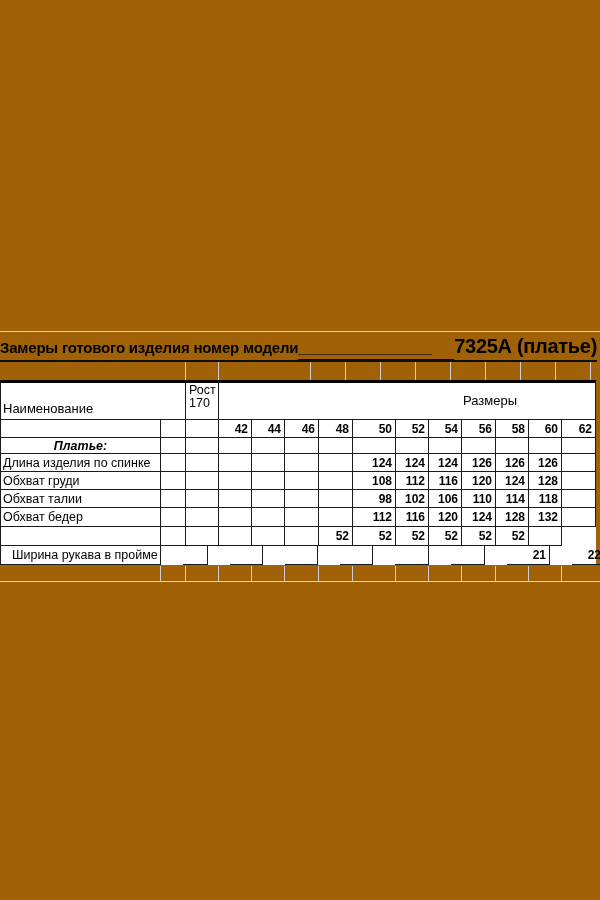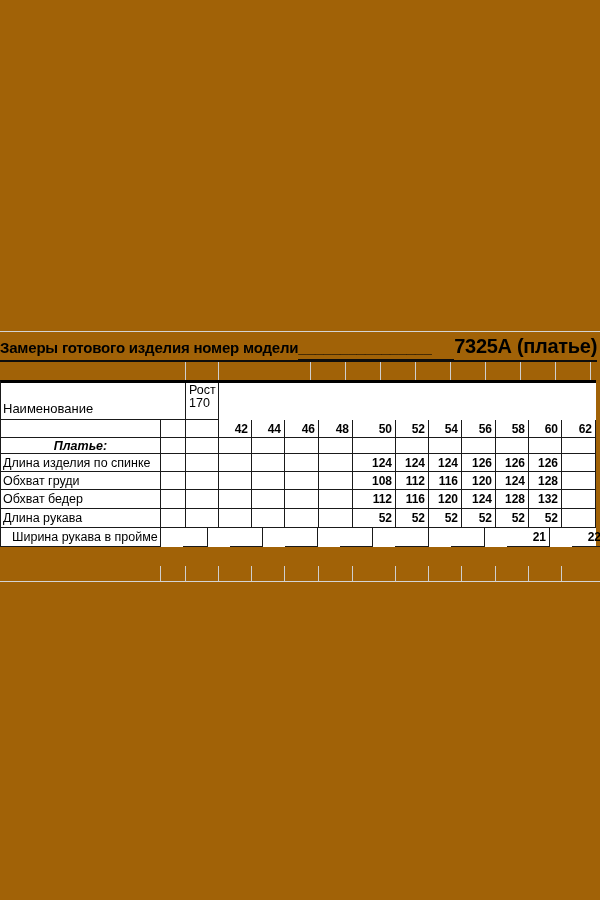--- a/index.html
+++ b/index.html
@@ -67,20 +67,23 @@
   </div>
 
   <div class="xl-table">
 
     <div class="hgrid hrow1">
       <div class="cell hcell-name">Наименование</div>
       <div class="cell hcell-rost">
         <div>Рост</div>
         <div>170</div>
       </div>
+      <div class="cell hcell-sizes">
+        <span class="sizes-label">Размеры</span>
+      </div>
     </div>
 
     <div class="grid hrow2">
       <div class="cell"></div>
       <div class="cell"></div>
       <div class="cell"></div>
       <div class="cell szcell">42</div>
       <div class="cell szcell">44</div>
       <div class="cell szcell">46</div>
       <div class="cell szcell">48</div>
@@ -135,38 +138,53 @@
           <div class="cell val"></div>
           <div class="cell val"></div>
           <div class="cell val">108</div>
           <div class="cell val">112</div>
           <div class="cell val">116</div>
           <div class="cell val">120</div>
           <div class="cell val">124</div>
           <div class="cell val">128</div>
           <div class="cell val"></div>
         </div>
+        <div class="grid trow" style="height: 18px;">
+          <div class="cell name">Обхват талии</div>
+          <div class="cell"></div>
+          <div class="cell"></div>
+          <div class="cell val"></div>
+          <div class="cell val"></div>
+          <div class="cell val"></div>
+          <div class="cell val"></div>
+          <div class="cell val">98</div>
+          <div class="cell val">102</div>
+          <div class="cell val">106</div>
+          <div class="cell val">110</div>
+          <div class="cell val">114</div>
+          <div class="cell val">118</div>
+          <div class="cell val"></div>
+        </div>
         <div class="grid trow" style="height: 19px;">
           <div class="cell name">Обхват бедер</div>
           <div class="cell"></div>
           <div class="cell"></div>
           <div class="cell val"></div>
           <div class="cell val"></div>
           <div class="cell val"></div>
           <div class="cell val"></div>
           <div class="cell val">112</div>
           <div class="cell val">116</div>
           <div class="cell val">120</div>
           <div class="cell val">124</div>
           <div class="cell val">128</div>
           <div class="cell val">132</div>
           <div class="cell val"></div>
         </div>
         <div class="grid trow" style="height: 19px;">
-          <div class="cell name">Длина рукава</div>
           <div class="cell"></div>
           <div class="cell"></div>
           <div class="cell val"></div>
           <div class="cell val"></div>
           <div class="cell val"></div>
           <div class="cell val"></div>
           <div class="cell val">52</div>
           <div class="cell val">52</div>
           <div class="cell val">52</div>
           <div class="cell val">52</div>

